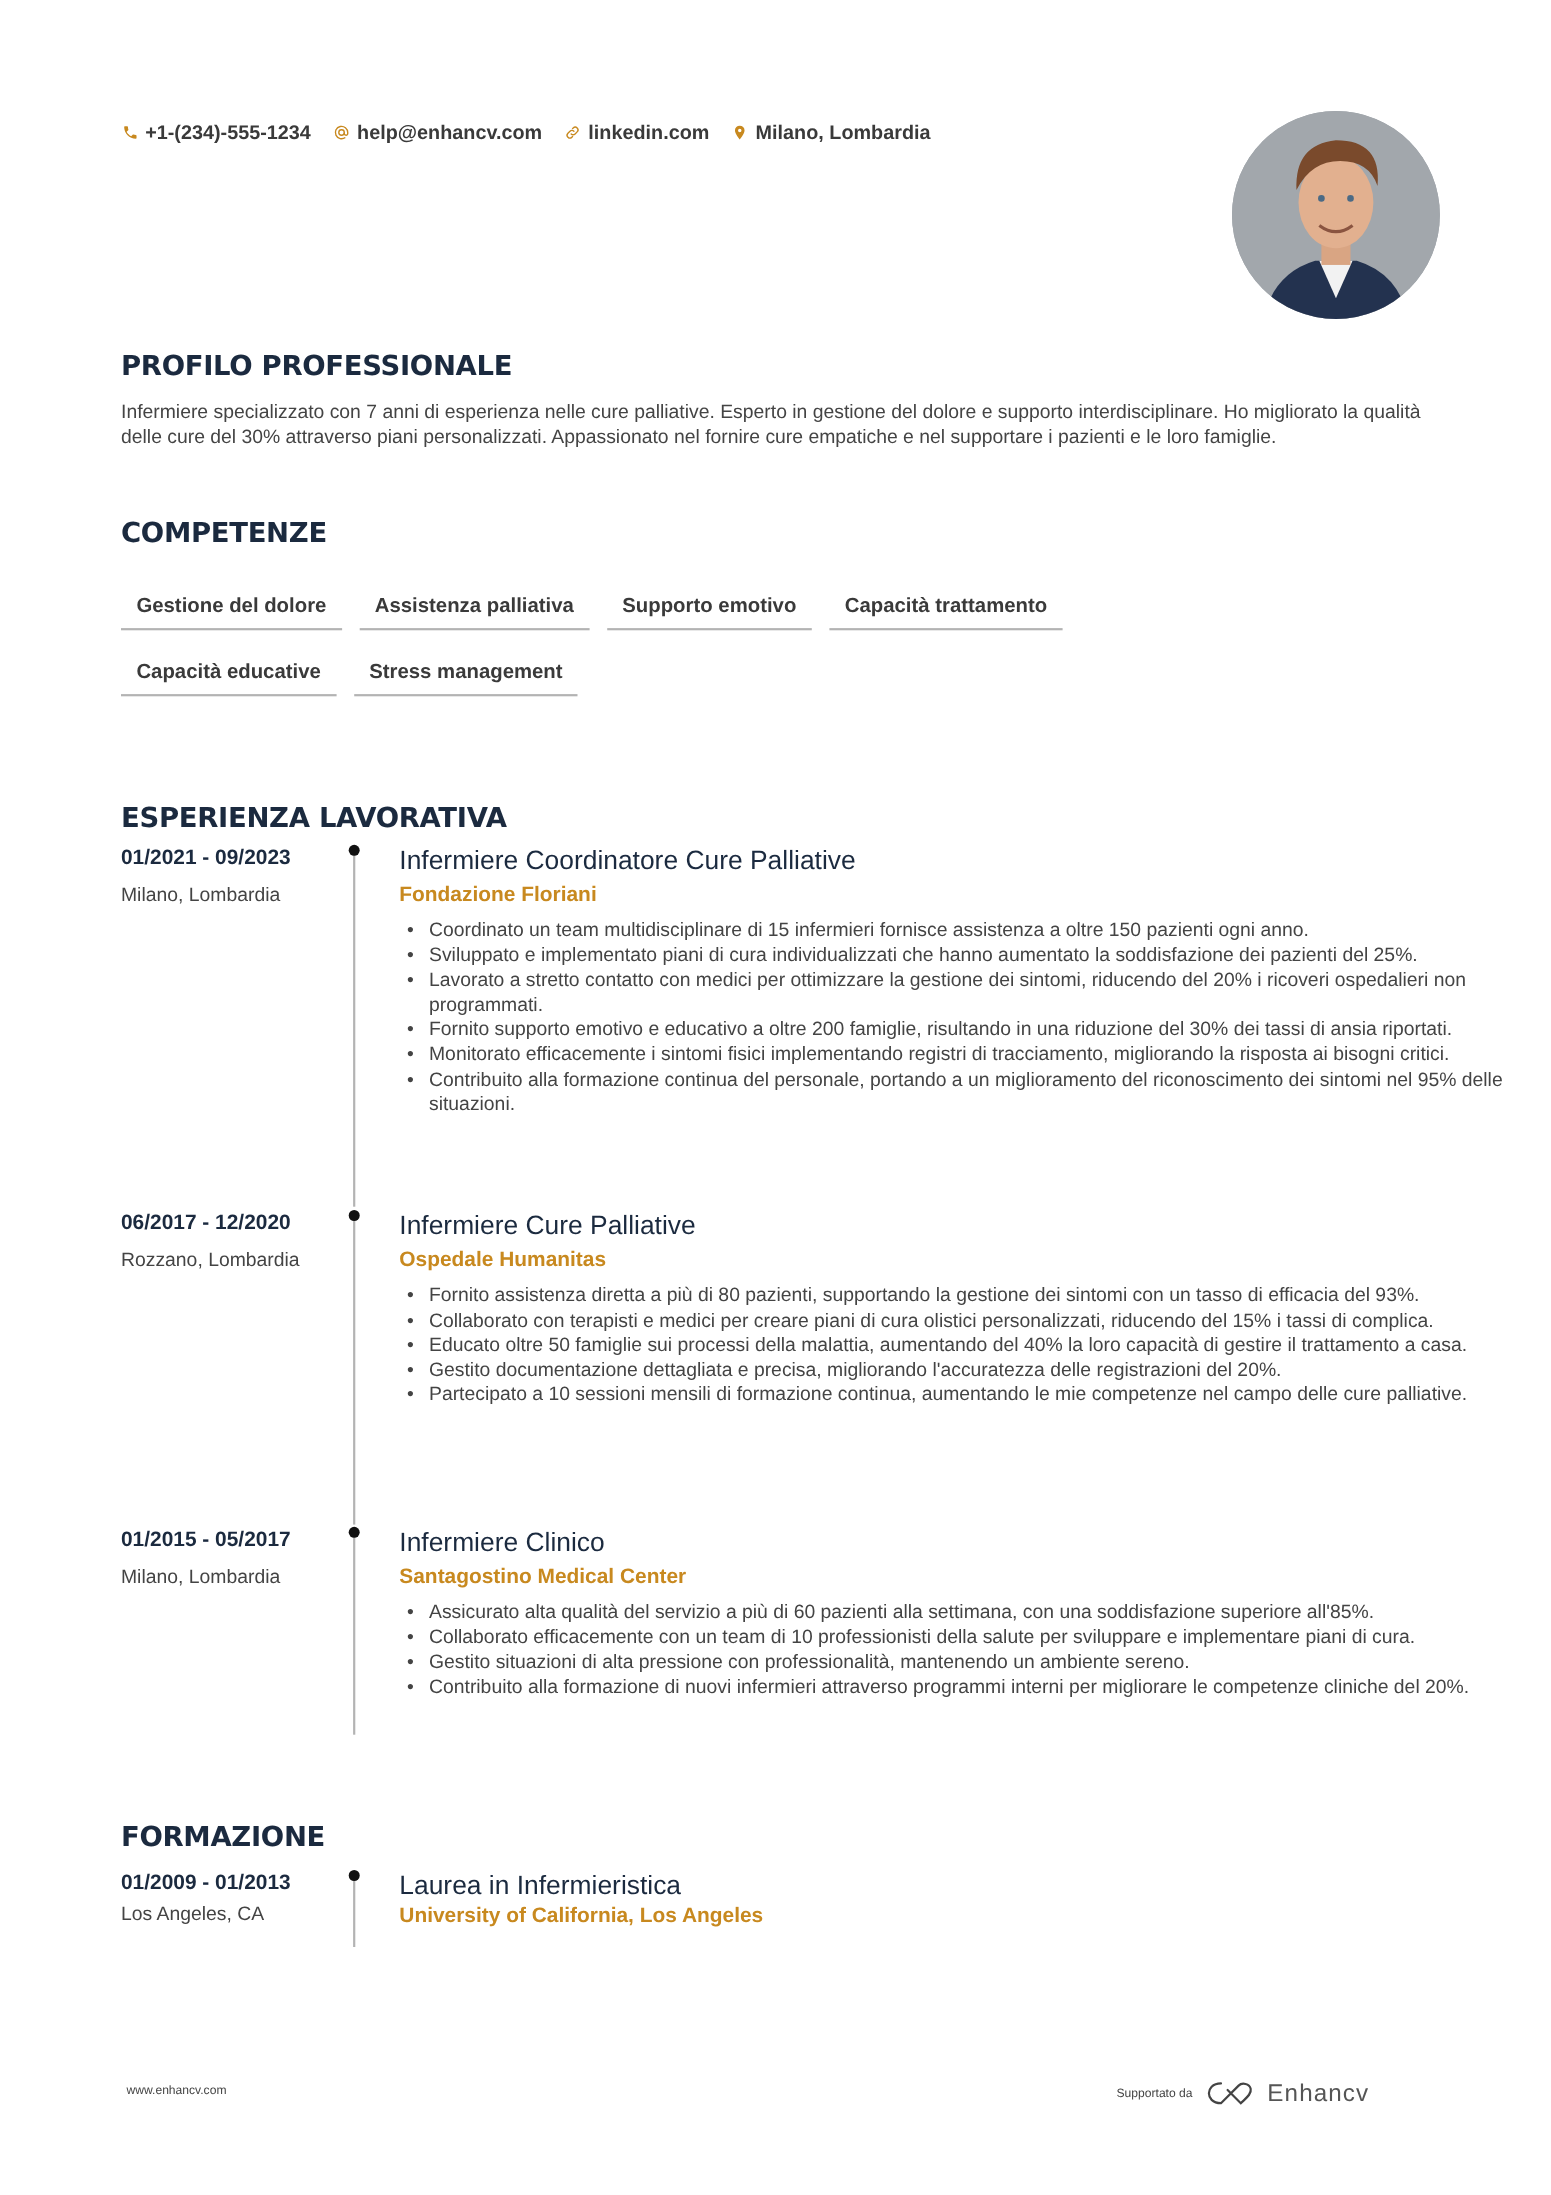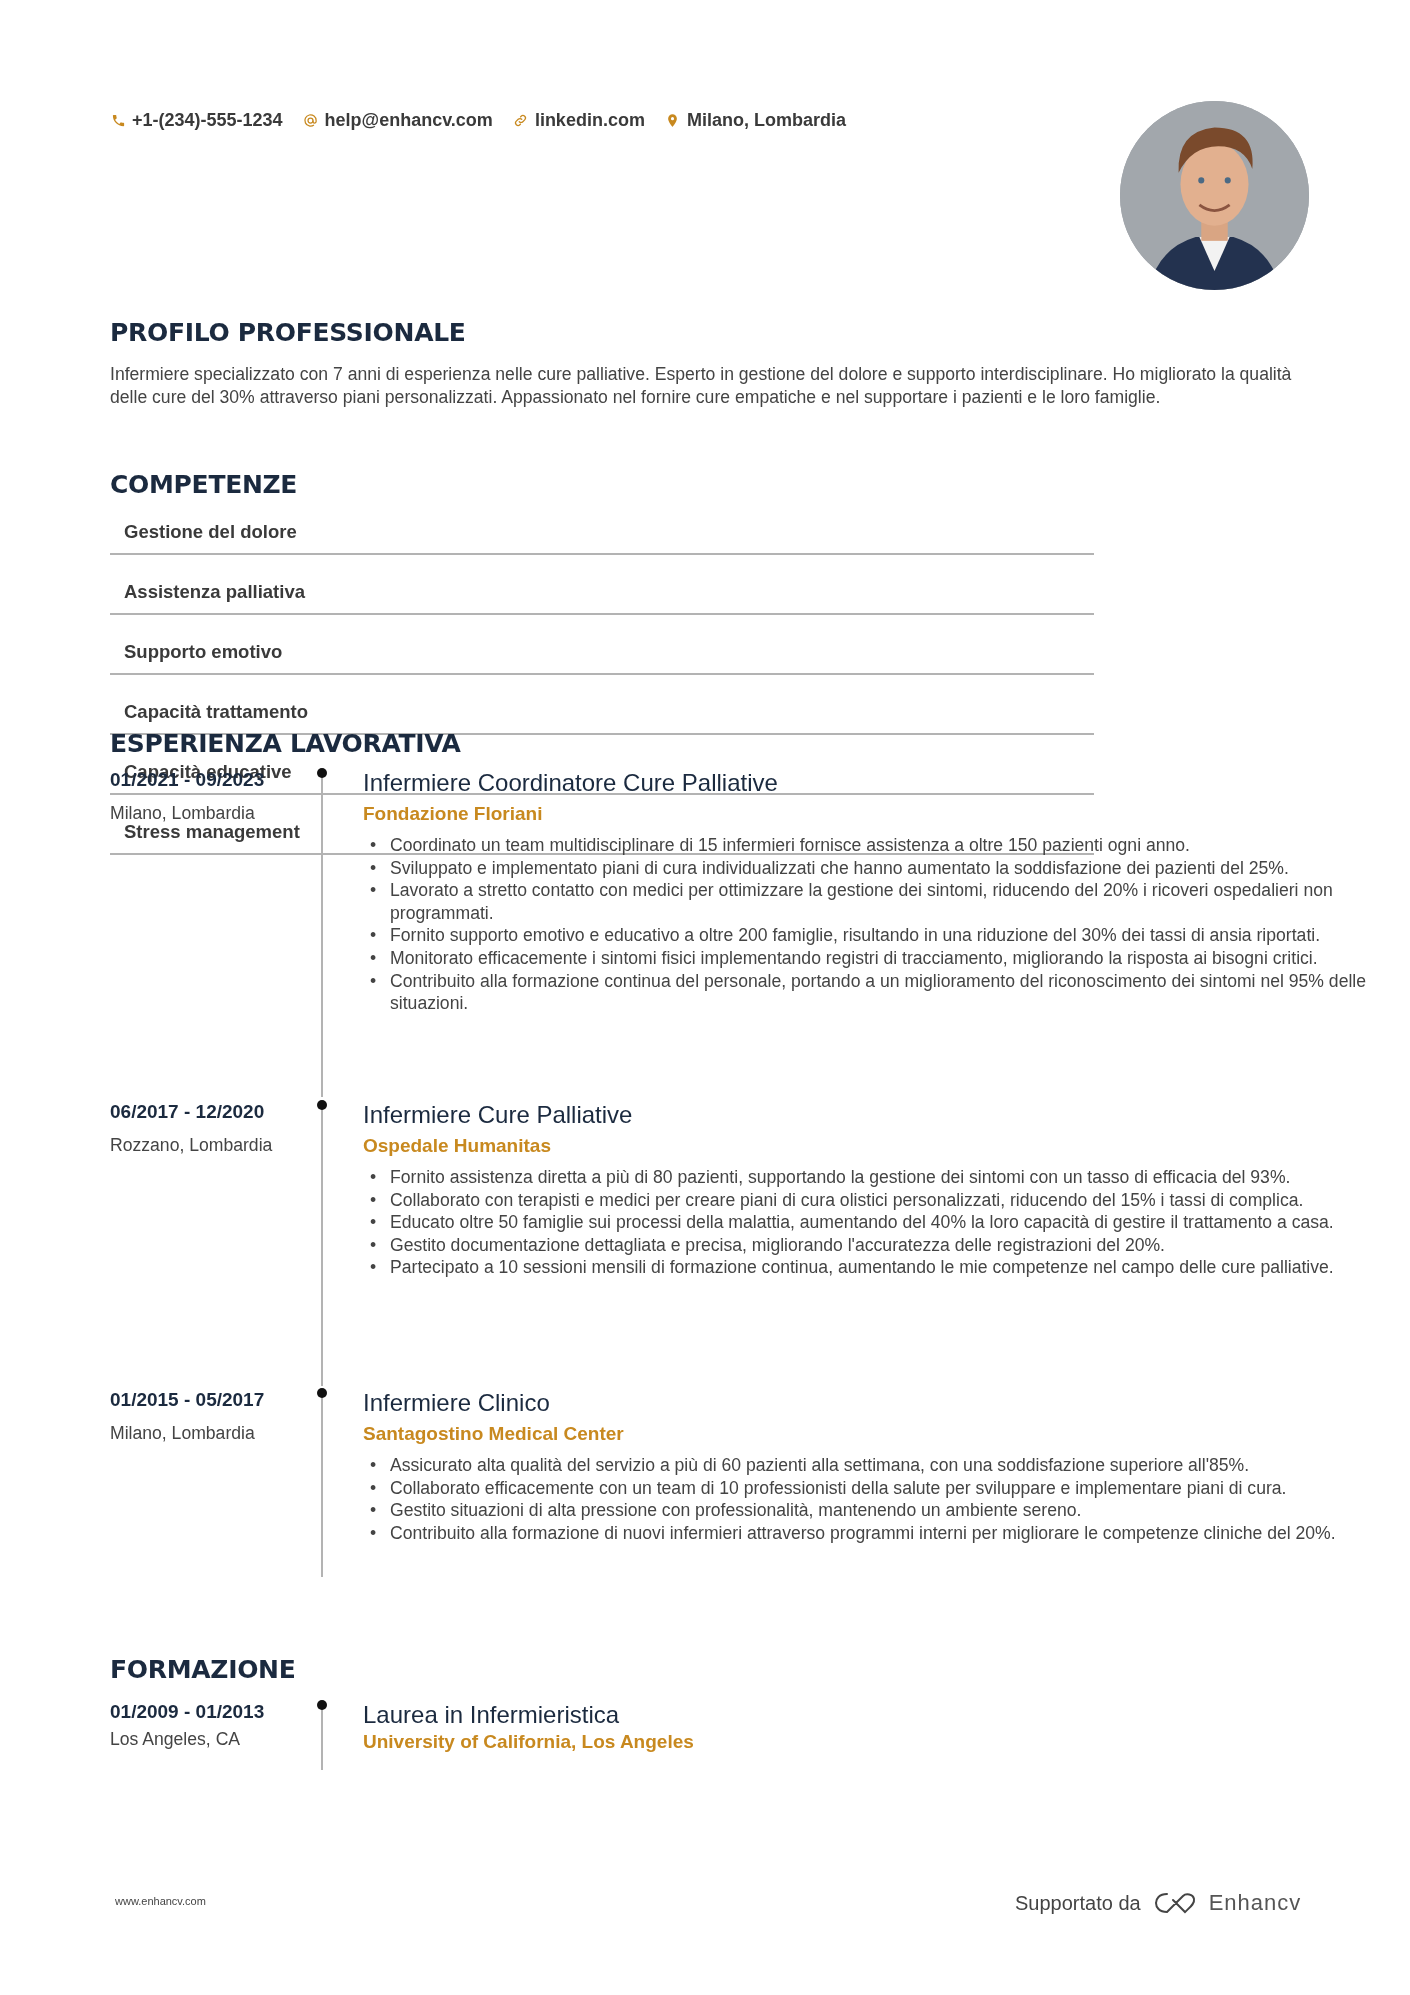--- a/index.html
+++ b/index.html
@@ -14,39 +14,39 @@
   .contact .ico { width: 16px; height: 18px; margin-right: 6px; display: inline-flex; align-items: center; justify-content: center; }
   .contact .ico svg { width: 15px; height: 15px; }
 
   .photo { position: absolute; left: 1120px; top: 101px; width: 189px; height: 189px; border-radius: 50%; overflow: hidden; background: #9aa0a6; }
   .photo svg { width: 100%; height: 100%; display: block; }
 
   .section-title { position: absolute; left: 110px; font-family: "DejaVu Sans", sans-serif; font-weight: bold; font-size: 25px; color: #1b2a3f; letter-spacing: -0.3px; }
 
   .summary { position: absolute; left: 110px; top: 363px; width: 1200px; font-size: 17.6px; line-height: 22.6px; color: #444; }
 
-  .skills { position: absolute; left: 110px; top: 510px; width: 1000px; display: flex; flex-wrap: wrap; flex-direction: column; }
+  .skills { position: absolute; left: 110px; top: 528px; width: 1000px; display: flex; flex-wrap: wrap; }
   .skill { font-weight: bold; font-size: 18.5px; color: #3a3a3a; padding: 12px 14px 11px 14px; border-bottom: 2px solid #b3b3b3; margin: 0 16px 15px 0; line-height: 20px; }
 
   .entry { position: absolute; left: 110px; width: 1200px; }
   .entry .left { position: absolute; left: 0; top: 0; width: 200px; }
   .entry .date { font-weight: bold; font-size: 19px; color: #1b2a3f; line-height: 24px; }
   .entry .loc { font-size: 17.6px; color: #444; margin-top: 10px; line-height: 22px; }
   .entry .line { position: absolute; left: 211px; top: 4px; width: 1.5px; background: #b3b3b3; }
   .entry .dot { position: absolute; left: 207px; top: 0; width: 10px; height: 10px; border-radius: 50%; background: #111; }
   .entry .right { position: absolute; left: 253px; top: 0; width: 1050px; }
   .entry .role { font-size: 24px; color: #1b2a3f; line-height: 30px; }
   .entry .org { font-weight: bold; font-size: 19px; color: #c8891f; line-height: 24px; margin-top: 4px; }
   .entry ul { list-style: none; margin-top: 8px; }
   .entry li { position: relative; padding-left: 27px; font-size: 17.6px; line-height: 22.6px; color: #444; }
   .entry li::before { content: "•"; position: absolute; left: 7px; top: 0; color: #444; }
 
   .footer-left { position: absolute; left: 115px; top: 1895px; font-size: 11px; color: #444; }
   .footer-right { position: absolute; left: 1015px; top: 1890px; display: flex; align-items: center; }
-  .footer-right .supp { font-size: 20px; color: #444; margin-right: 12px; }
+  .footer-right .supp { font-size: 11px; color: #444; margin-right: 12px; }
   .footer-right .logo { width: 46px; height: 26px; margin-right: 10px; }
   .footer-right .brand { font-size: 22px; color: #555; letter-spacing: 1px; }
 </style>
 </head>
 <body>
 
 <div class="header">
   <div class="contacts">
     <div class="contact">
       <span class="ico">

